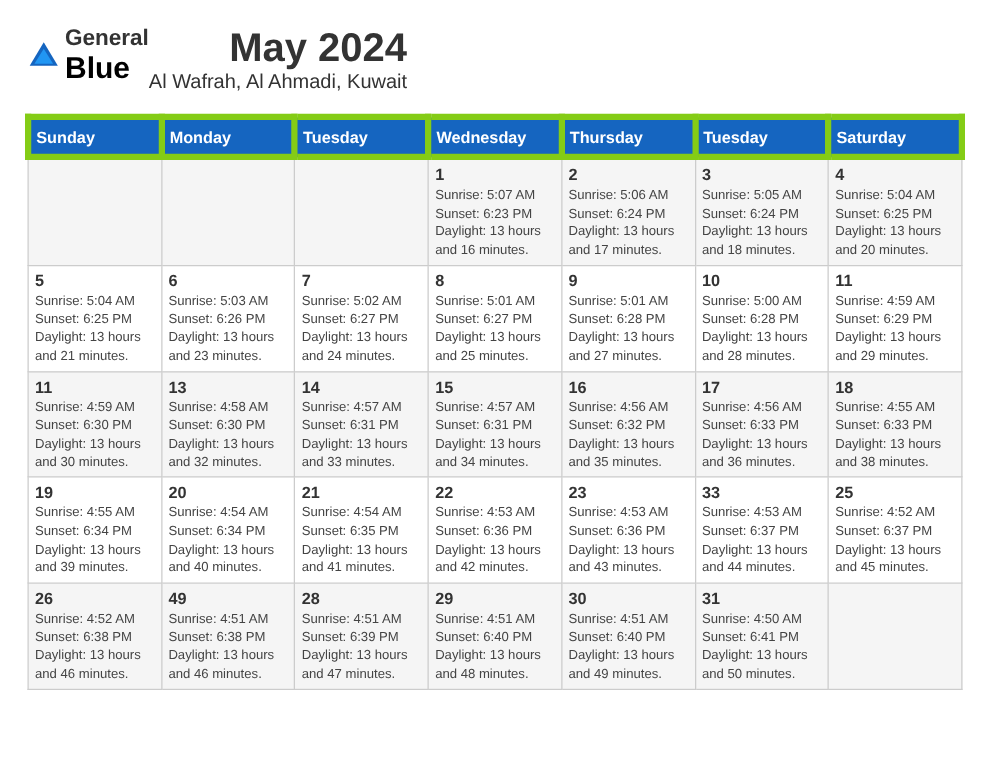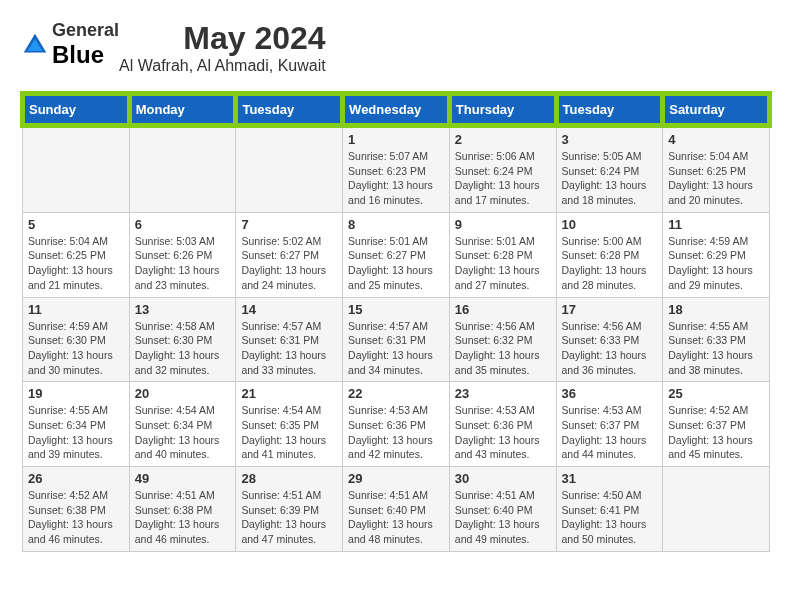--- a/index.html
+++ b/index.html
@@ -290,21 +290,21 @@
 and 42 minutes.</div>
         </td>
         <td>
           <div class="day-number">23</div>
           <div class="day-info" style="white-space: pre-line;">Sunrise: 4:53 AM
 Sunset: 6:36 PM
 Daylight: 13 hours
 and 43 minutes.</div>
         </td>
         <td>
-          <div class="day-number">36</div>
+          <div class="day-number">33</div>
           <div class="day-info" style="white-space: pre-line;">Sunrise: 4:53 AM
 Sunset: 6:37 PM
 Daylight: 13 hours
 and 44 minutes.</div>
         </td>
         <td>
           <div class="day-number">25</div>
           <div class="day-info" style="white-space: pre-line;">Sunrise: 4:52 AM
 Sunset: 6:37 PM
 Daylight: 13 hours

